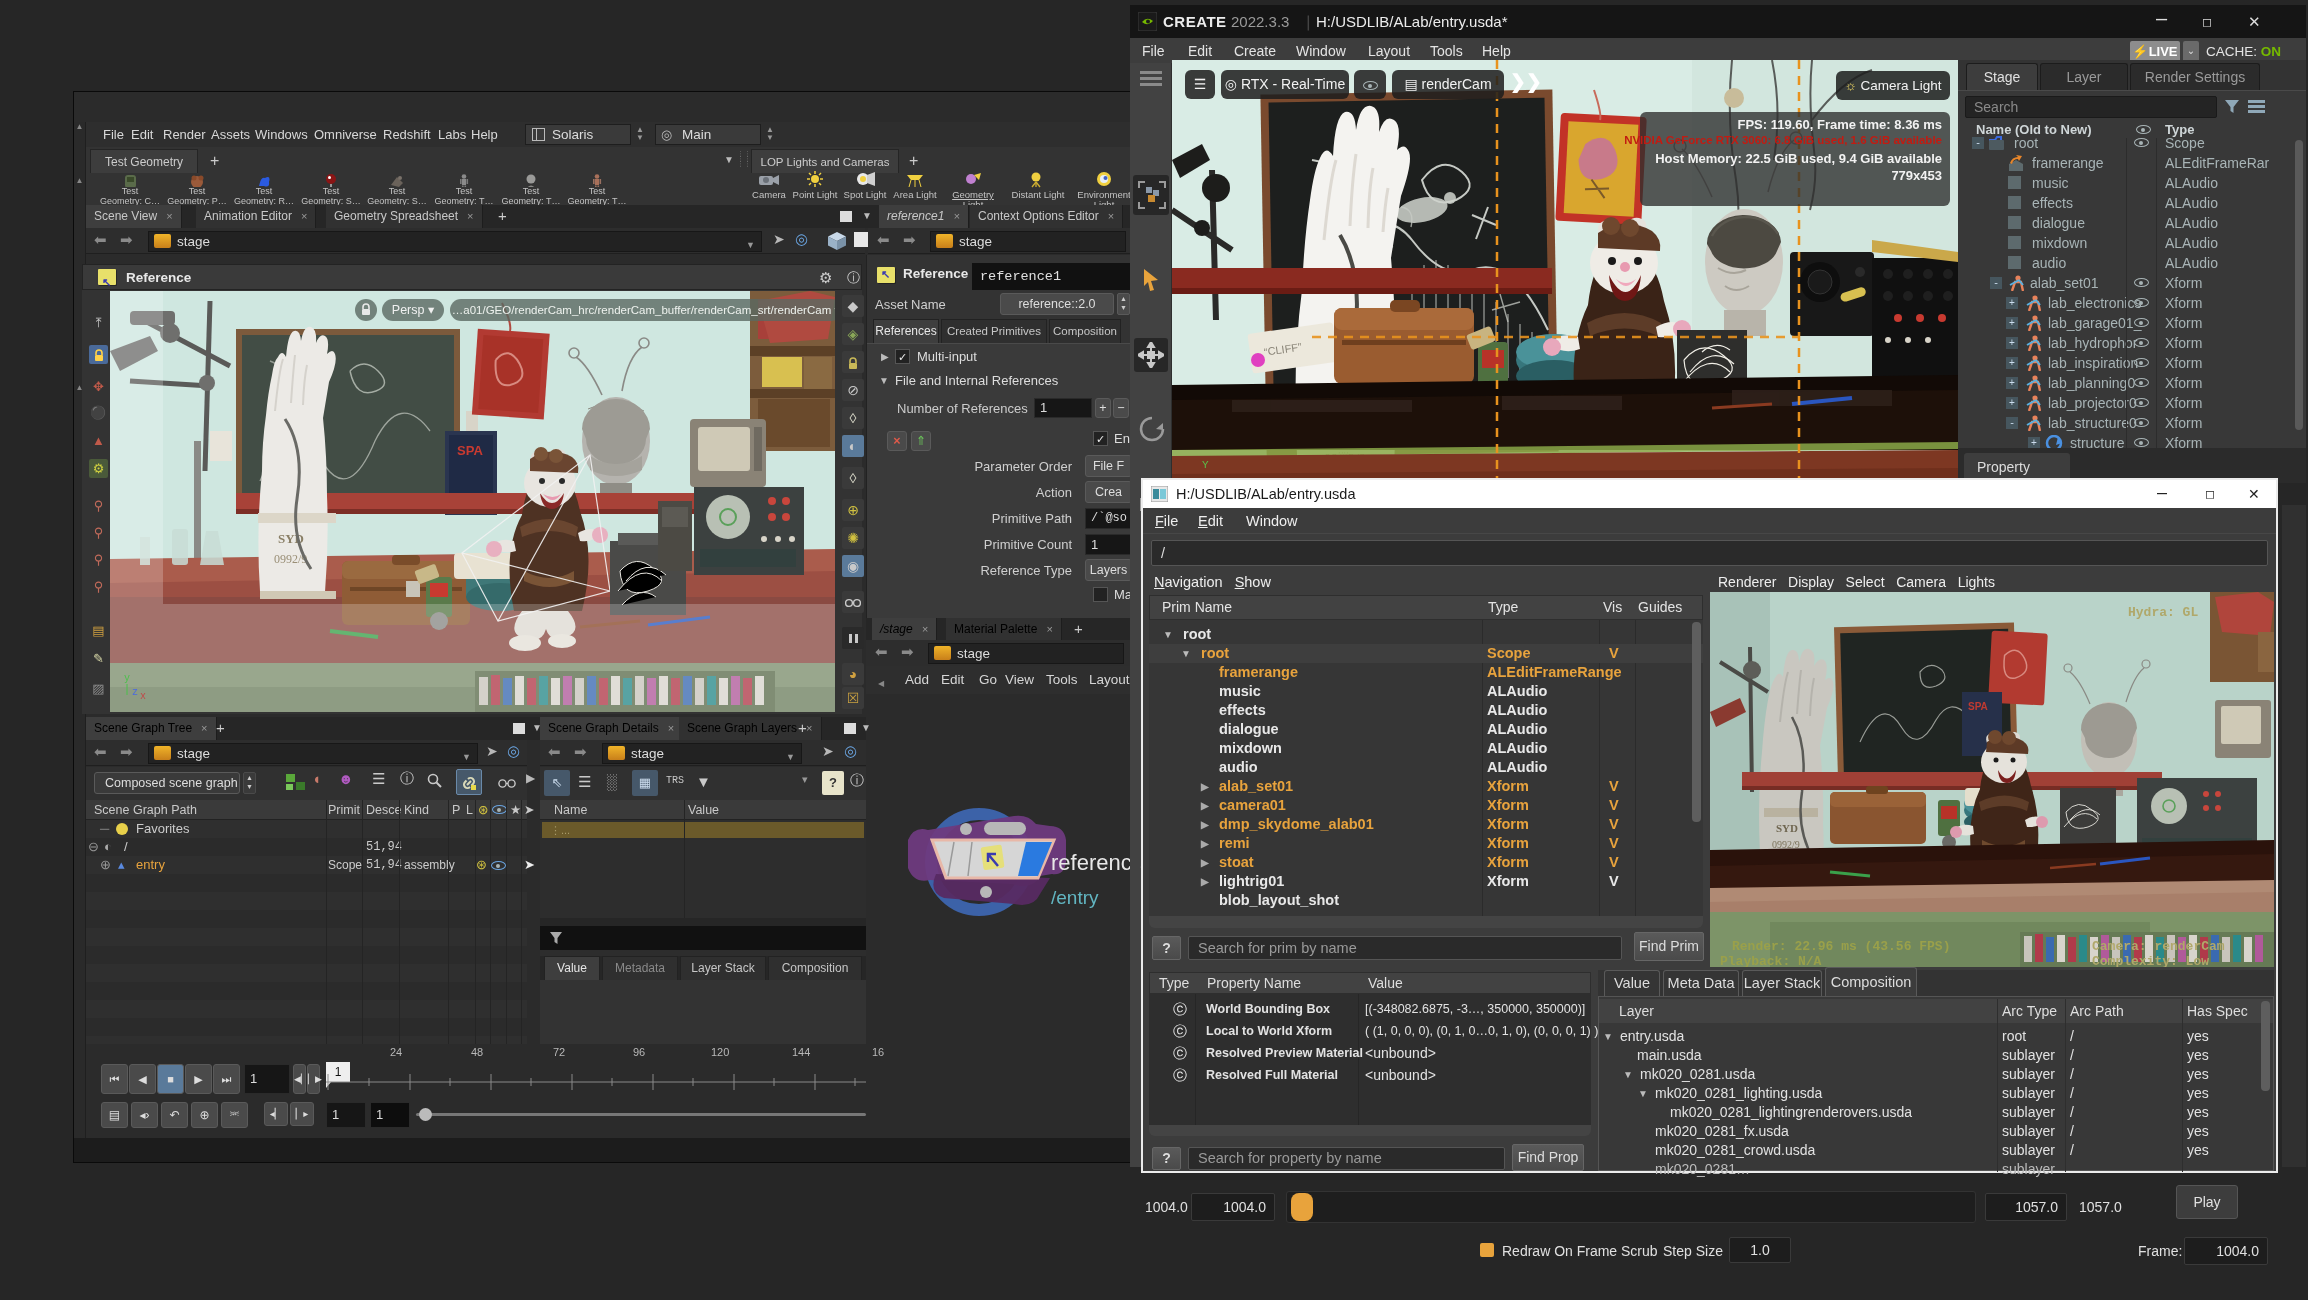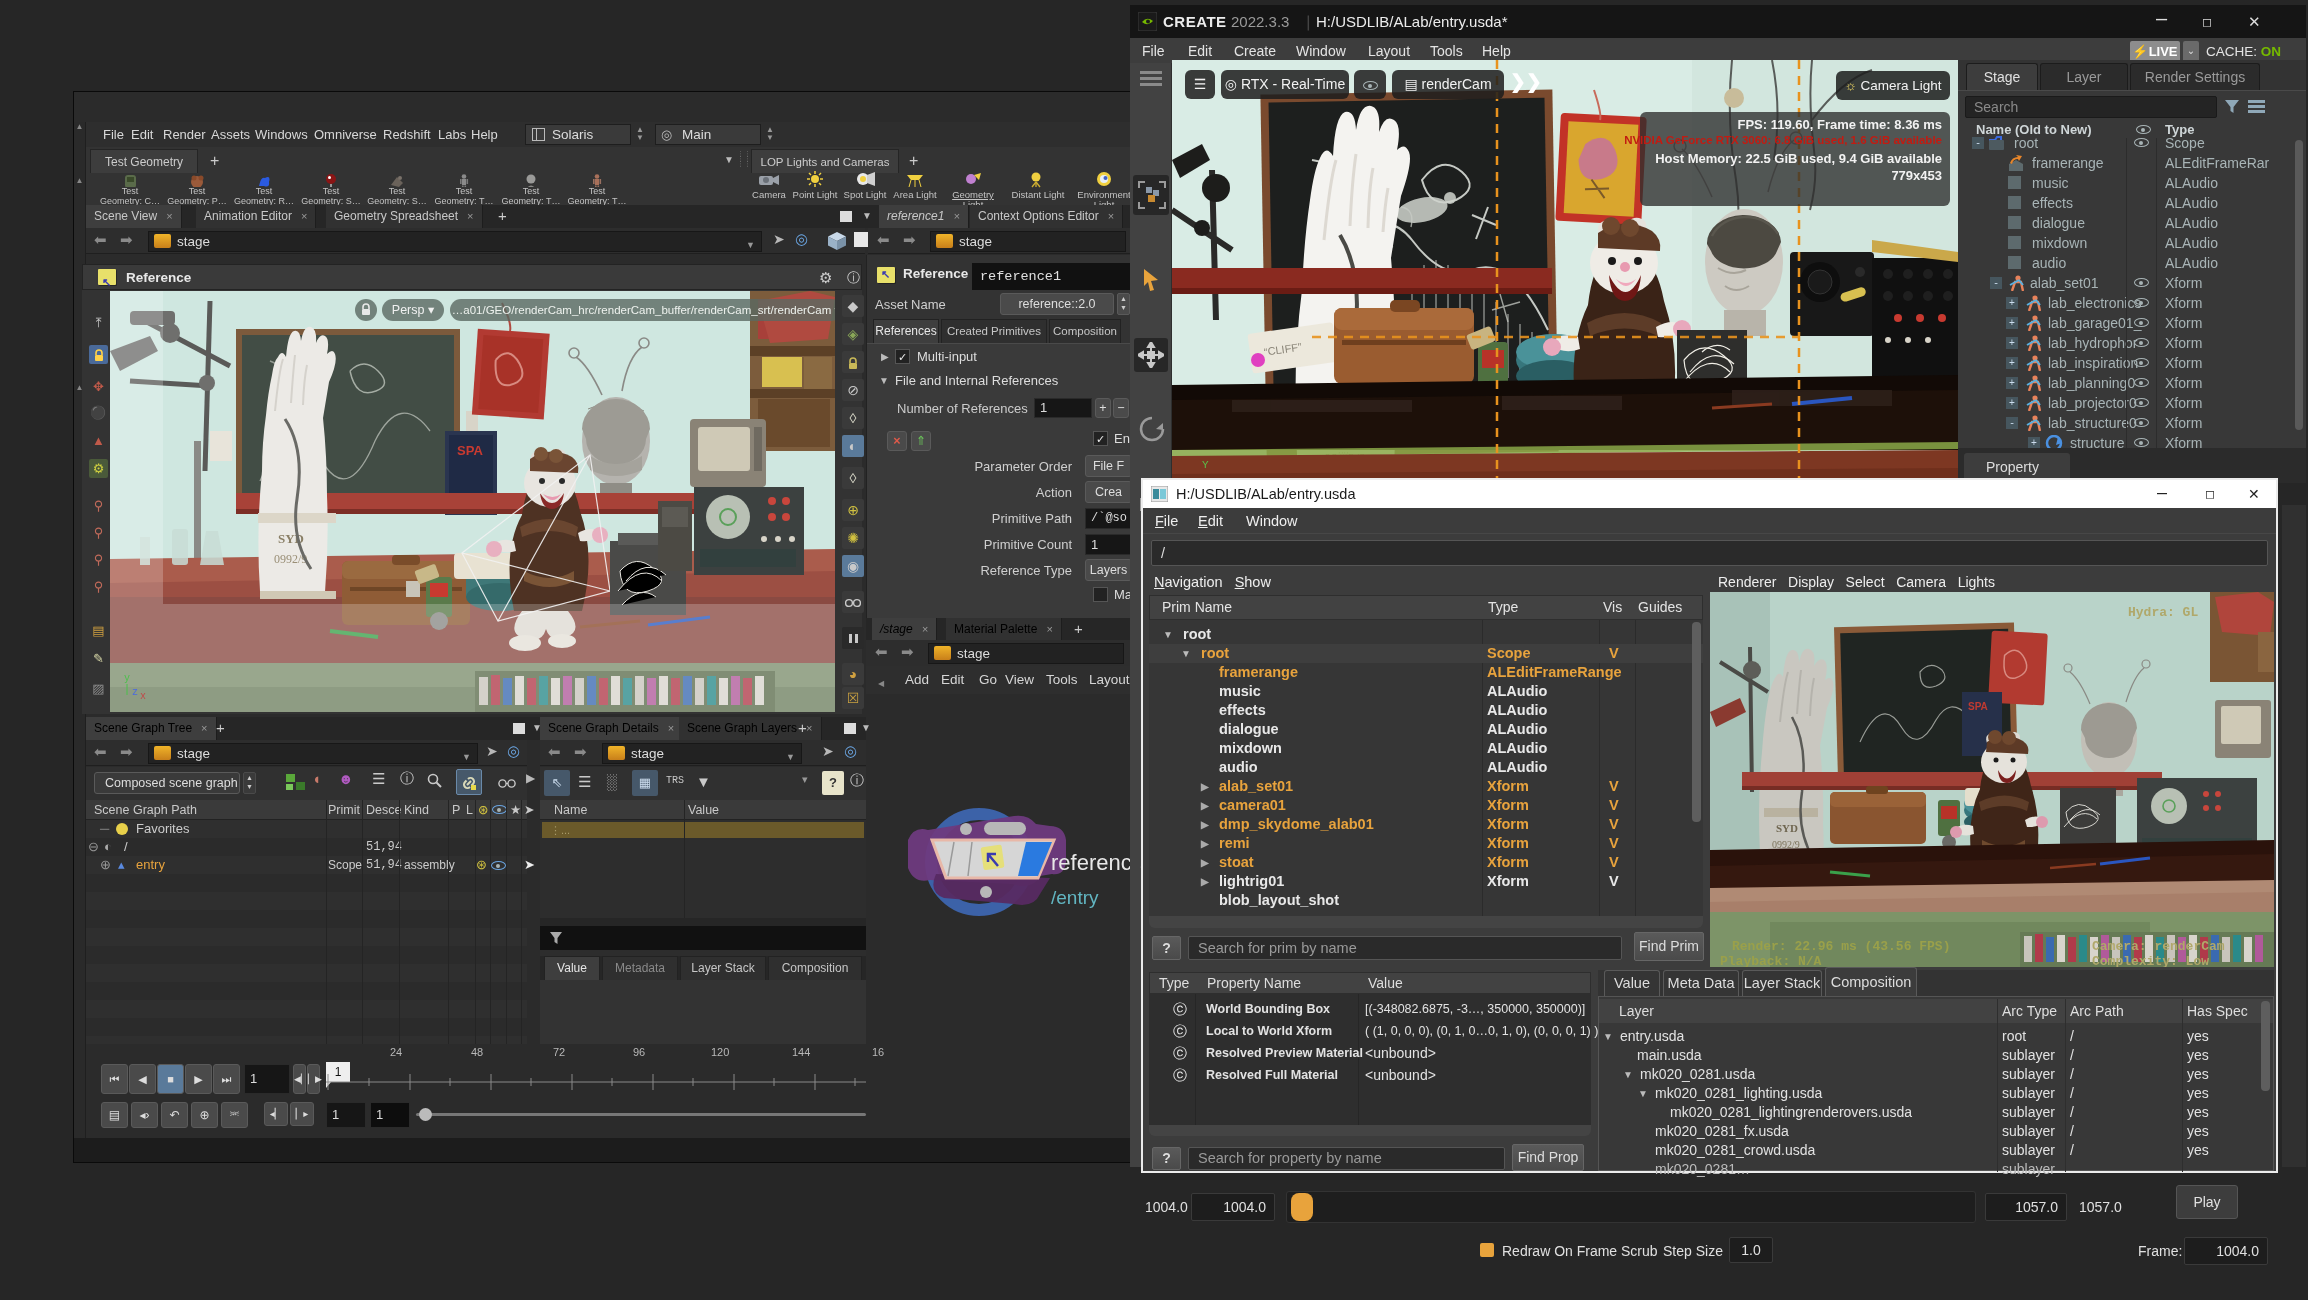--- a/index.html
+++ b/index.html
@@ -1192,21 +1192,21 @@
             <span class="abs" style="left:112px;">structure_</span>
             <span class="eyeic" style="left:176px;top:5px;"></span>
             <span class="abs" style="left:207px;">Xform</span>
           </div>
   </div>
   <div class="abs" style="left:168px;top:78px;width:1px;height:310px;background:#2c2c2c;"></div>
   <div class="abs" style="left:198px;top:78px;width:1px;height:310px;background:#2c2c2c;"></div>
   <div class="abs" style="left:337px;top:80px;width:8px;height:290px;background:#5a5a5a;border-radius:4px;"></div>
 </div>
 <div class="abs" style="left:828px;top:443px;width:348px;height:35px;background:#2b2b2b;">
-  <div class="abs" style="left:6px;top:5px;width:106px;height:30px;background:#3d3d3d;border-radius:3px 3px 0 0;color:#ddd;font-size:14px;line-height:28px;"><span style="margin-left:22px;">Property</span></div>
+  <div class="abs" style="left:6px;top:5px;width:106px;height:30px;background:#3d3d3d;border-radius:3px 3px 0 0;color:#ddd;font-size:14px;line-height:28px;"><span style="margin-left:13px;">Property</span></div>
 </div>
 <div class="abs" style="left:1152px;top:500px;width:24px;height:668px;background:#303030;"></div>
 <div class="abs" style="left:0;top:1162px;width:1176px;height:130px;background:#262626;color:#e0e0e0;font-size:14px;">
   <span class="abs" style="left:15px;top:32px;">1004.0</span>
   <div class="abs" style="left:61px;top:26px;width:84px;height:28px;background:#1d1d1d;border:1px solid #3a3a3a;border-radius:2px;line-height:26px;">
           <span style="position:absolute;right:8px;">1004.0</span>
         </div>
   <div class="abs" style="left:156px;top:24px;width:690px;height:32px;background:#1e1e1e;border:1px solid #333;border-radius:3px;"></div>
   <div class="abs" style="left:161px;top:26px;width:22px;height:28px;background:#e8a33c;border-radius:8px;"></div>
   <div class="abs" style="left:855px;top:26px;width:82px;height:28px;background:#1d1d1d;border:1px solid #3a3a3a;border-radius:2px;line-height:26px;">
@@ -1214,21 +1214,21 @@
         </div>
   <span class="abs" style="left:949px;top:32px;">1057.0</span>
   <div class="abs" style="left:1046px;top:18px;width:62px;height:34px;background:#3d3d3d;border:1px solid #555;border-radius:3px;text-align:center;line-height:32px;">Play</div>
   <span class="abs" style="left:1008px;top:76px;">Frame:</span>
   <div class="abs" style="left:1054px;top:70px;width:84px;height:28px;background:#1d1d1d;border:1px solid #3a3a3a;border-radius:2px;line-height:26px;">
           <span style="position:absolute;right:8px;">1004.0</span>
         </div>
   <div class="abs" style="left:350px;top:76px;width:14px;height:14px;background:#e8a33c;border-radius:2px;"></div>
   <span class="abs" style="left:372px;top:76px;">Redraw On Frame Scrub</span>
   <span class="abs" style="left:533px;top:76px;">Step Size</span>
-  <div class="abs" style="left:599px;top:70px;width:44px;height:26px;background:#1d1d1d;border:1px solid #3a3a3a;border-radius:2px;line-height:24px;text-align:center;">1.0</div>
+  <div class="abs" style="left:599px;top:70px;width:62px;height:26px;background:#1d1d1d;border:1px solid #3a3a3a;border-radius:2px;line-height:24px;text-align:center;">1.0</div>
 </div>
 </div>
 
 <div id="usdview">
 <div class="utitle">
   <svg class="abs" style="left:8px;top:6px;" width="17" height="16">
           <rect width="17" height="16" fill="#e8e8e8" stroke="#999"></rect>
           <rect x="2" y="3" width="6" height="10" fill="#3a8a9a"></rect>
           <rect x="9" y="3" width="6" height="10" fill="#7ac8d8"></rect>
         </svg>

